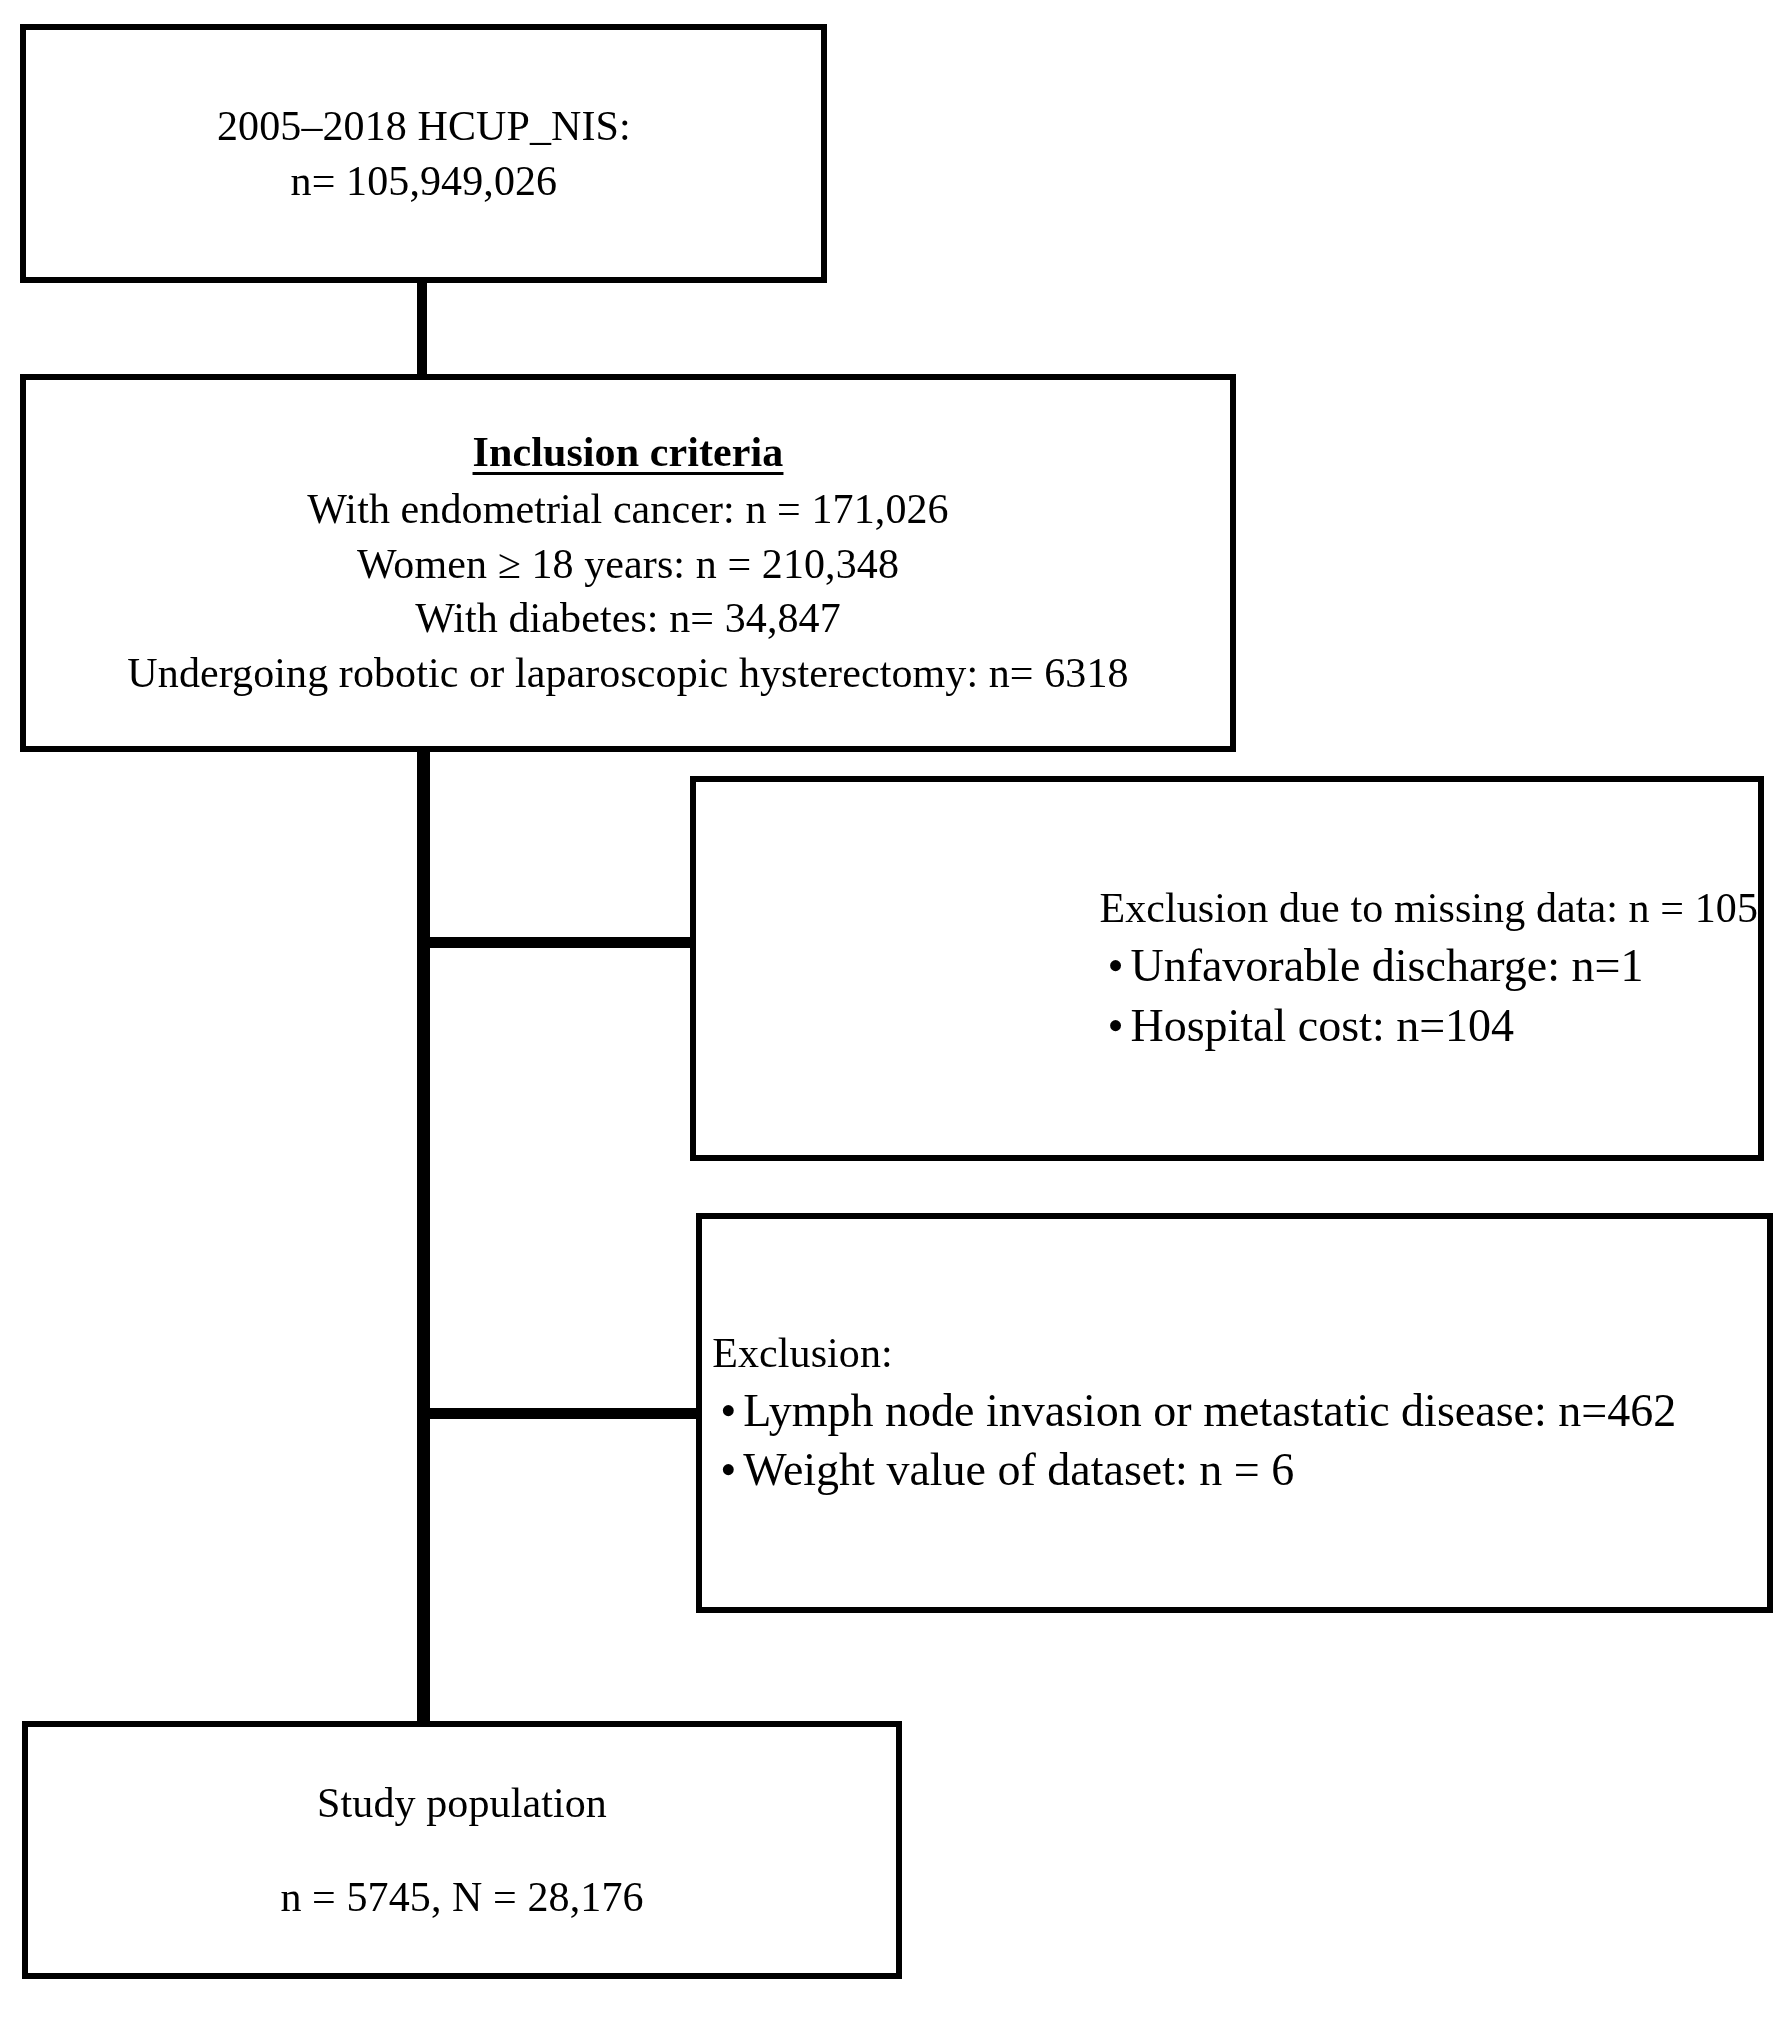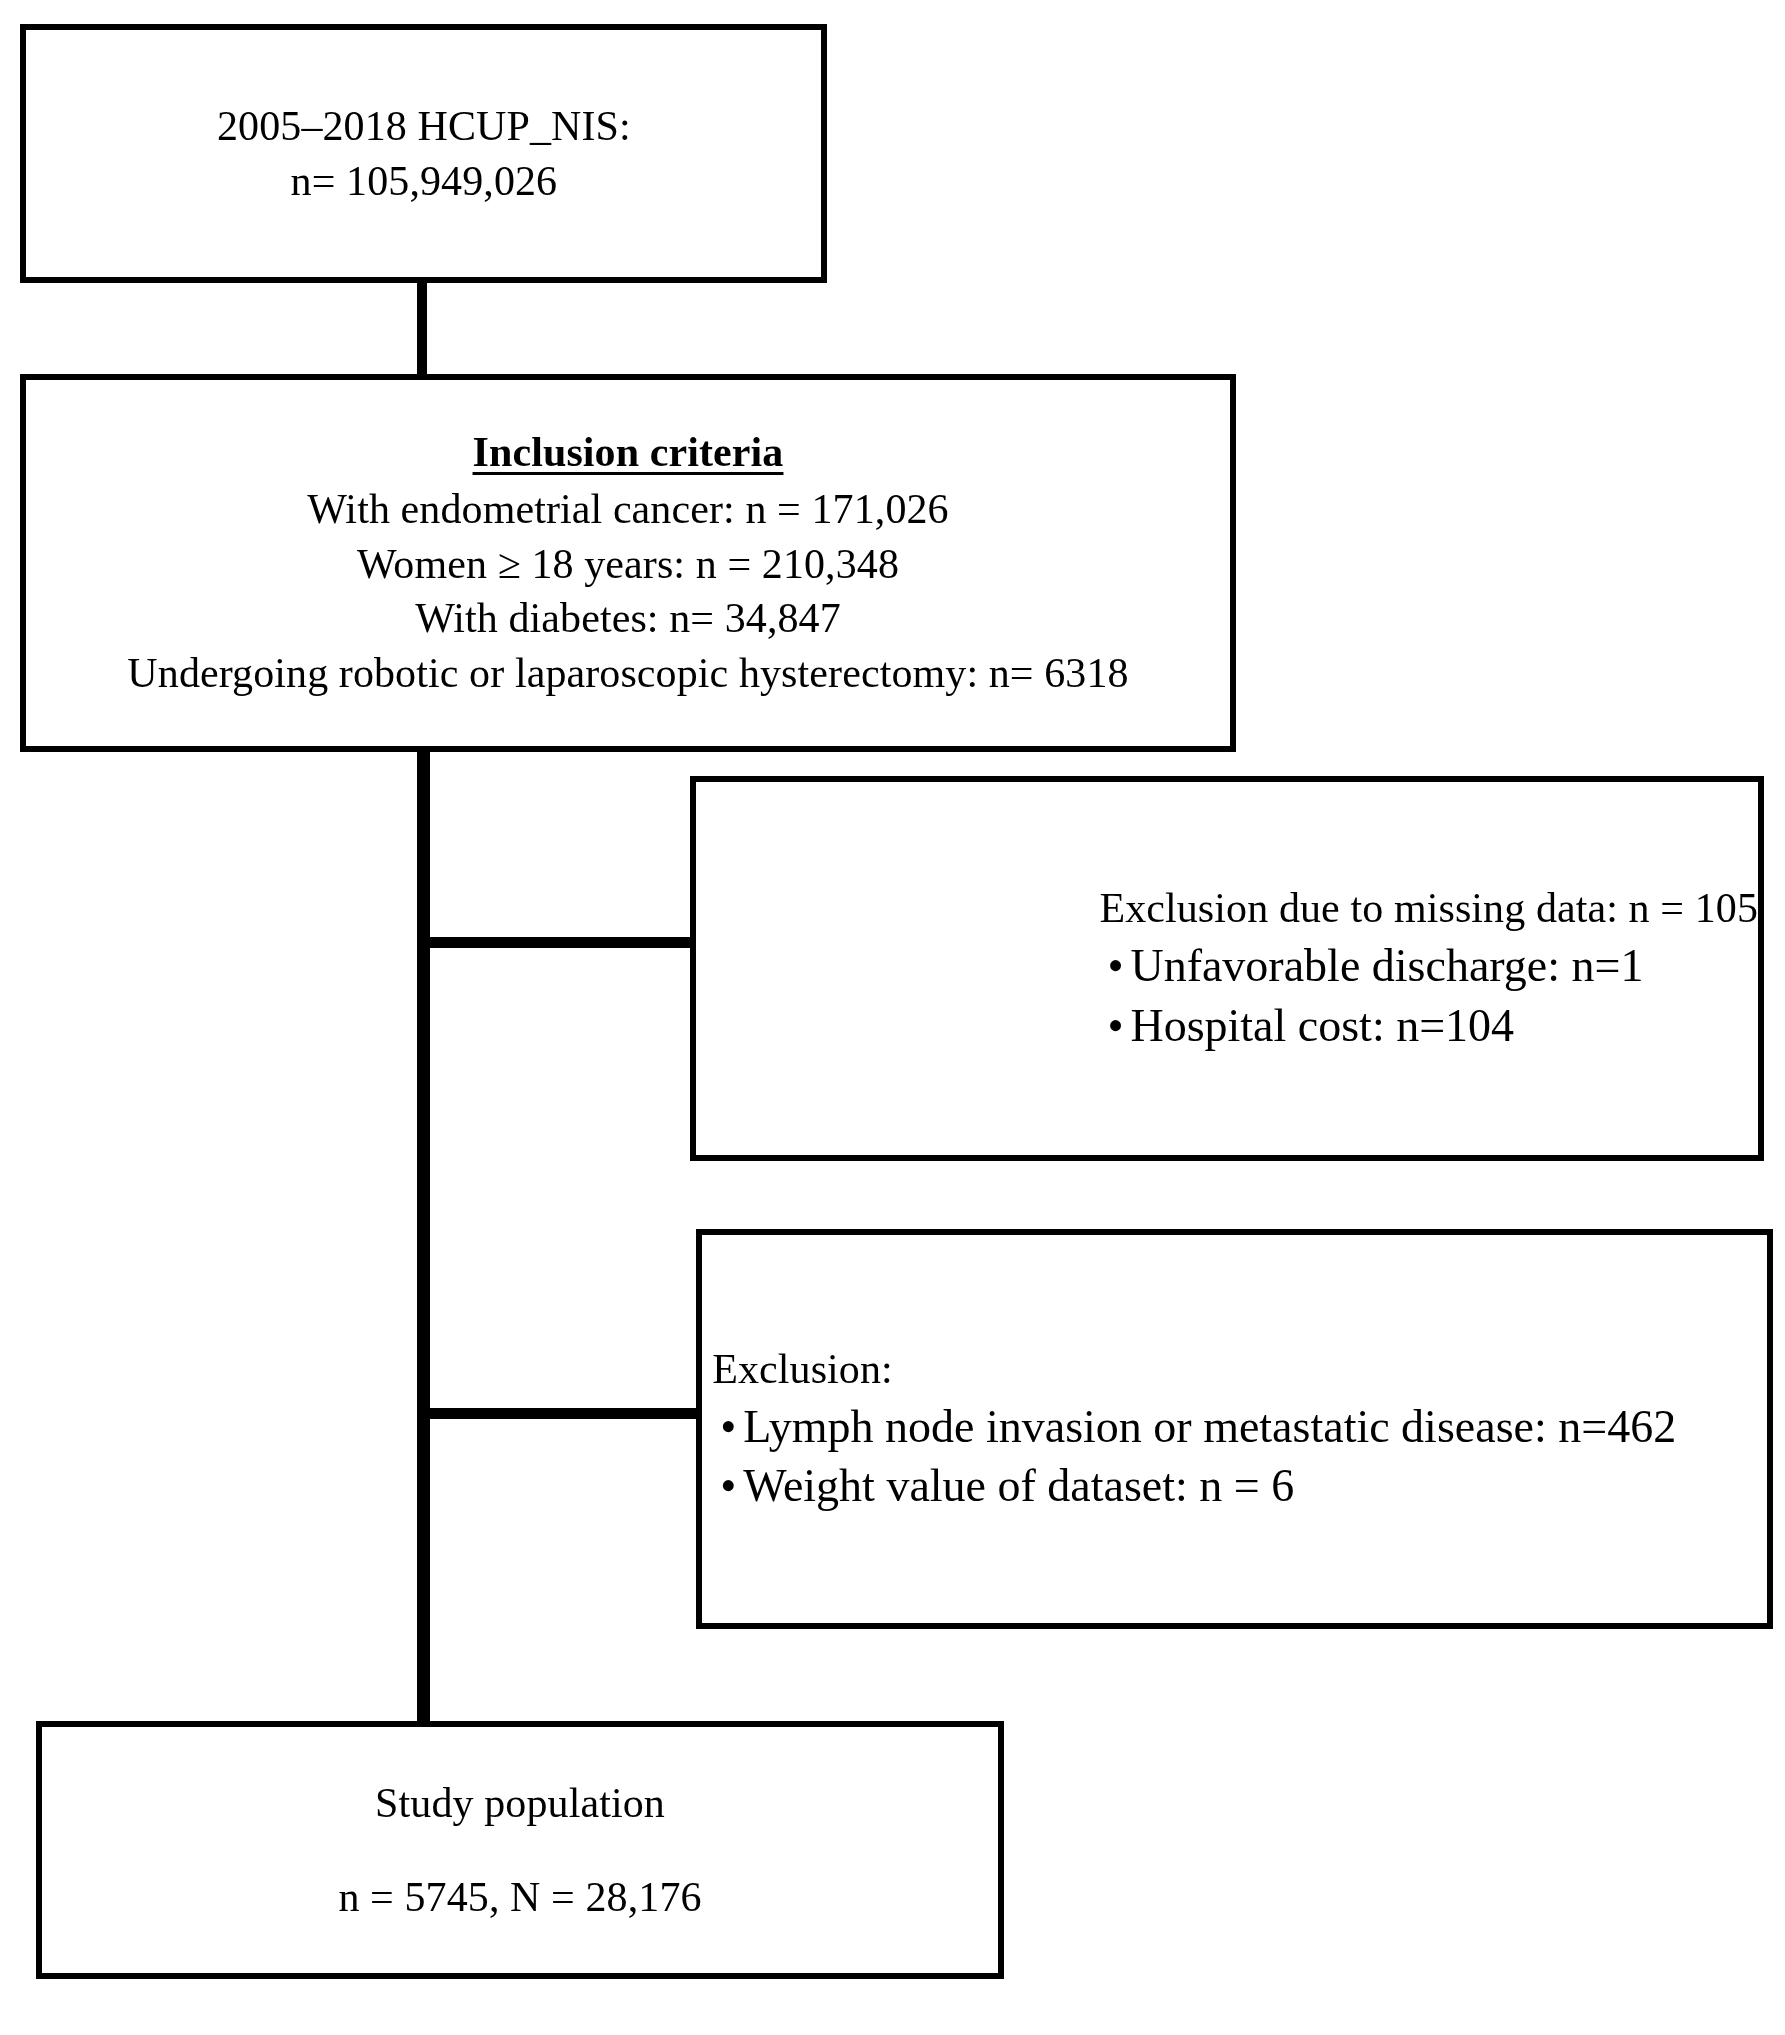--- a/index.html
+++ b/index.html
@@ -55,22 +55,22 @@
     content: "\2022";
     position: absolute;
     left: 8px;
     top: 0;
   }
 
   
   #node-source      { left: 20.4px;   top: 24px;   width: 807px; height: 259px; align-items: center; }
   #node-inclusion   { left: 20px;   top: 374px;  width: 1216px; height: 378px; }
   #node-exclusion-1 { left: 690px; top: 776px; width: 1074px; height: 385px; align-items: flex-end; }
-  #node-exclusion-2 { left: 696px; top: 1213px; width: 1077px; height: 400px; margin-top: 16px; }
-  #node-study       { left: 36px;   top: 1721px; width: 968px; height: 258px; gap: 39px; }
+  #node-exclusion-2 { left: 696px; top: 1213px; width: 1077px; height: 400px; }
+  #node-study       { left: 22px;   top: 1721px; width: 880px; height: 258px; gap: 39px; }
 
   #node-exclusion-1 .pad, #node-exclusion-2 .pad { padding-left: 10.2px; }
 
   
   .conn { position: absolute; background: #000000; }
   #conn-v-top       { left: 417px;  top: 280px;  width: 9.6px;  height: 97px; }
   #conn-v-spine     { left: 417px;  top: 747px; width: 12.5px;  height: 978px; }
   #conn-h-branch-1  { left: 417px;  top: 937px; width: 280px; height: 11.3px; }
   #conn-h-branch-2  { left: 417px;  top: 1408px; width: 286px; height: 11.3px; }
 </style>

